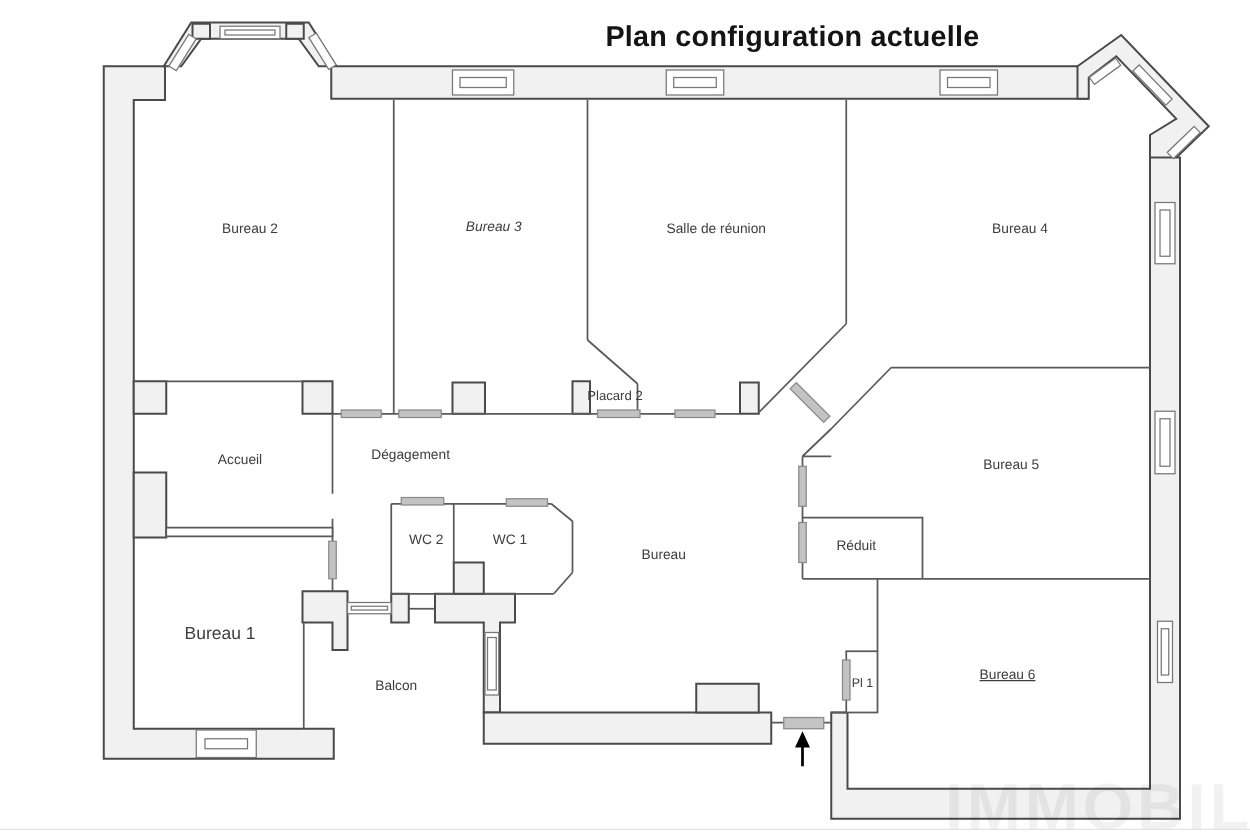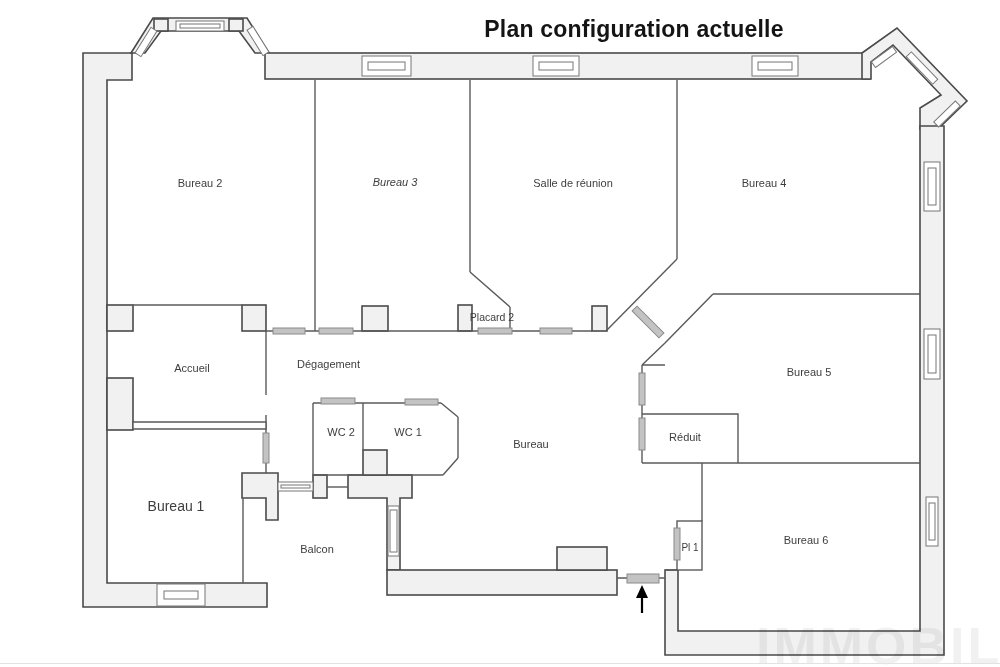--- a/index.html
+++ b/index.html
@@ -125,29 +125,29 @@
       <path class="arrow-line" d="M642,613 L642,596"></path>
       <polygon class="arrow-head" points="636,598 648,598 642,585"></polygon>
     </g>
   </svg>
 
   <div id="plan-title">Plan configuration actuelle</div>
   <div id="labels">
       <div class="room-label" style="left: 200px; top: 183px; font-size: 11px; text-align: center;">Bureau 2</div>
       <div class="room-label" style="left: 395px; top: 182px; font-size: 11px; font-style: italic;">Bureau 3</div>
       <div class="room-label" style="left: 573px; top: 183px; font-size: 11px;">Salle de réunion</div>
-      <div class="room-label" style="left: 764px; top: 183px; font-size: 11px;">Bureau 4</div>
+      <div class="room-label" style="left: 816px; top: 183px; font-size: 11px;">Bureau 4</div>
       <div class="room-label" style="left: 192px; top: 368px; font-size: 11px;">Accueil</div>
       <div class="room-label" style="left: 323px; top: 364px; font-size: 11px; padding-left: 11px;">Dégagement</div>
       <div class="room-label" style="left: 492px; top: 317px; font-size: 10.5px;">Placard 2</div>
       <div class="room-label" style="left: 341px; top: 432px; font-size: 11px;">WC 2</div>
       <div class="room-label" style="left: 408px; top: 432px; font-size: 11px;">WC 1</div>
       <div class="room-label" style="left: 531px; top: 444px; font-size: 11px;">Bureau</div>
       <div class="room-label" style="left: 809px; top: 372px; font-size: 11px;">Bureau 5</div>
       <div class="room-label" style="left: 685px; top: 437px; font-size: 11px;">Réduit</div>
       <div class="room-label" style="left: 176px; top: 506px; font-size: 14px; text-align: right;">Bureau 1</div>
       <div class="room-label" style="left: 317px; top: 549px; font-size: 11px;">Balcon</div>
       <div class="room-label" style="left: 690px; top: 547px; font-size: 10px;">Pl 1</div>
-      <div class="room-label" style="left: 806px; top: 540px; font-size: 11px;">Bureau 6</div>
+      <div class="room-label" style="left: 806px; top: 540px; font-size: 11px; text-decoration: underline;">Bureau 6</div>
     </div>
   <div id="watermark">IMMOBILI</div>
   <div id="bottom-line"></div>
 </div>
 
 </body></html>

